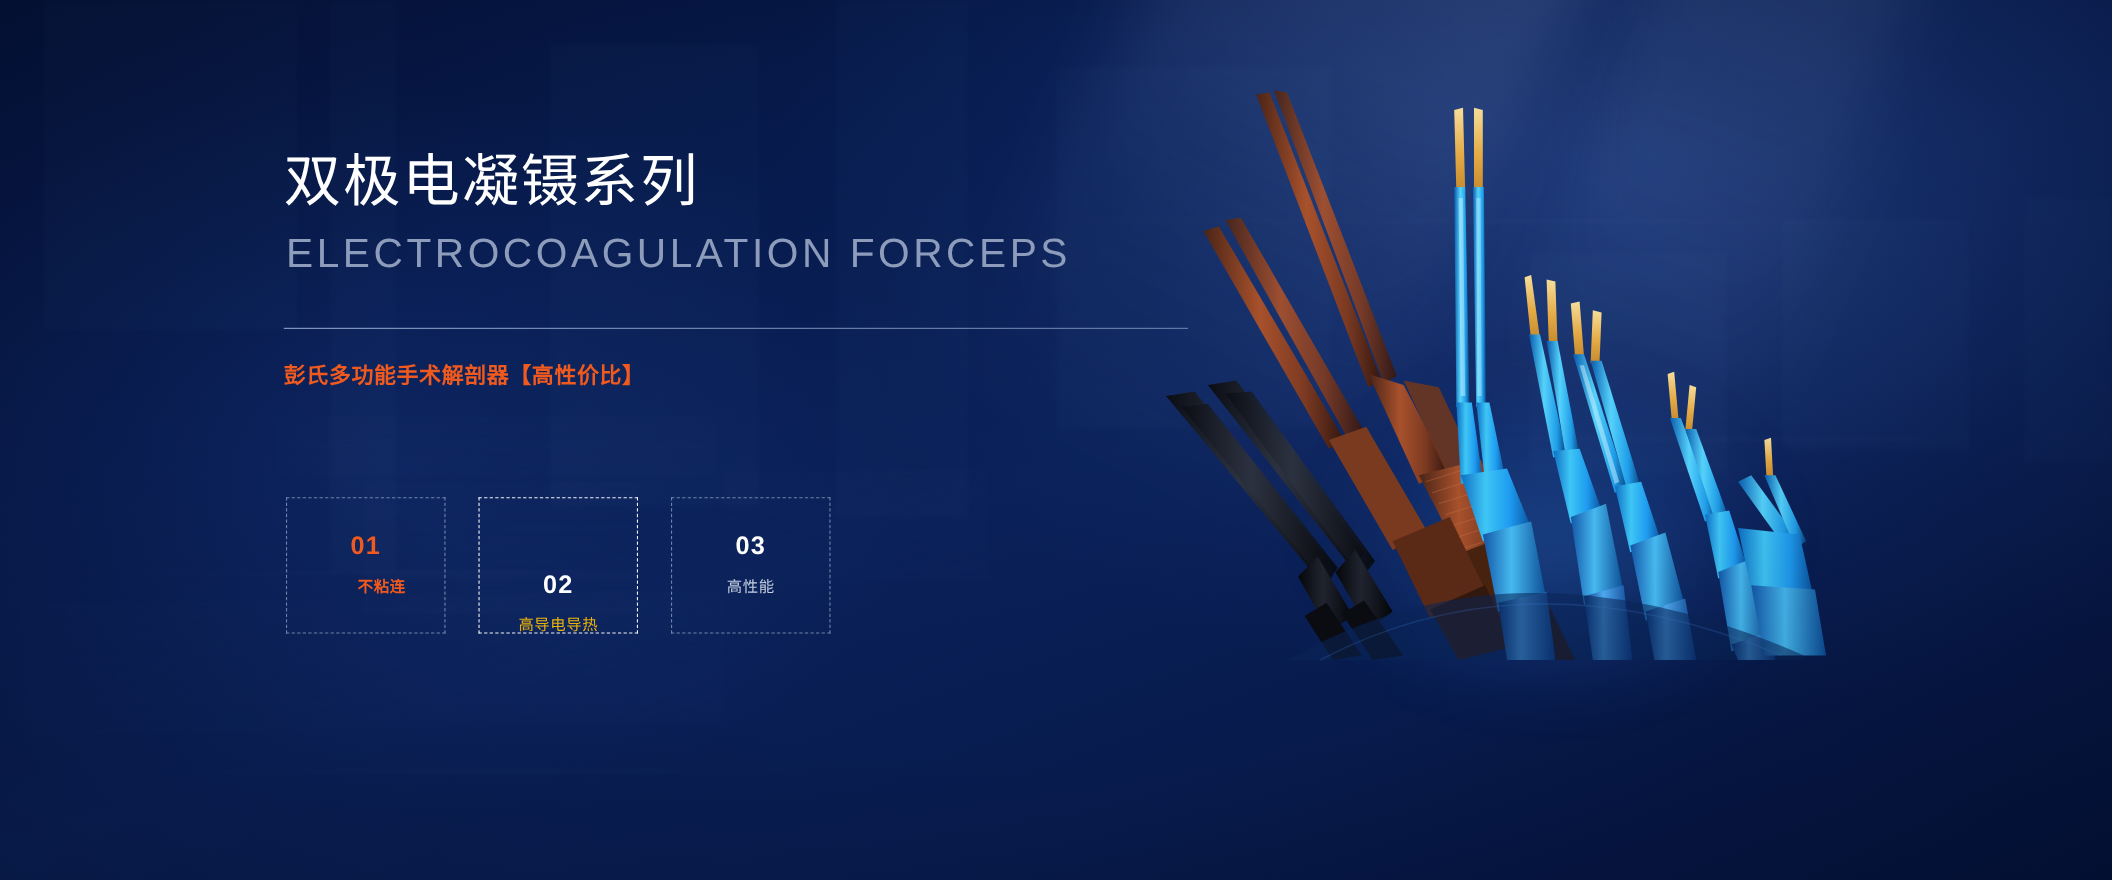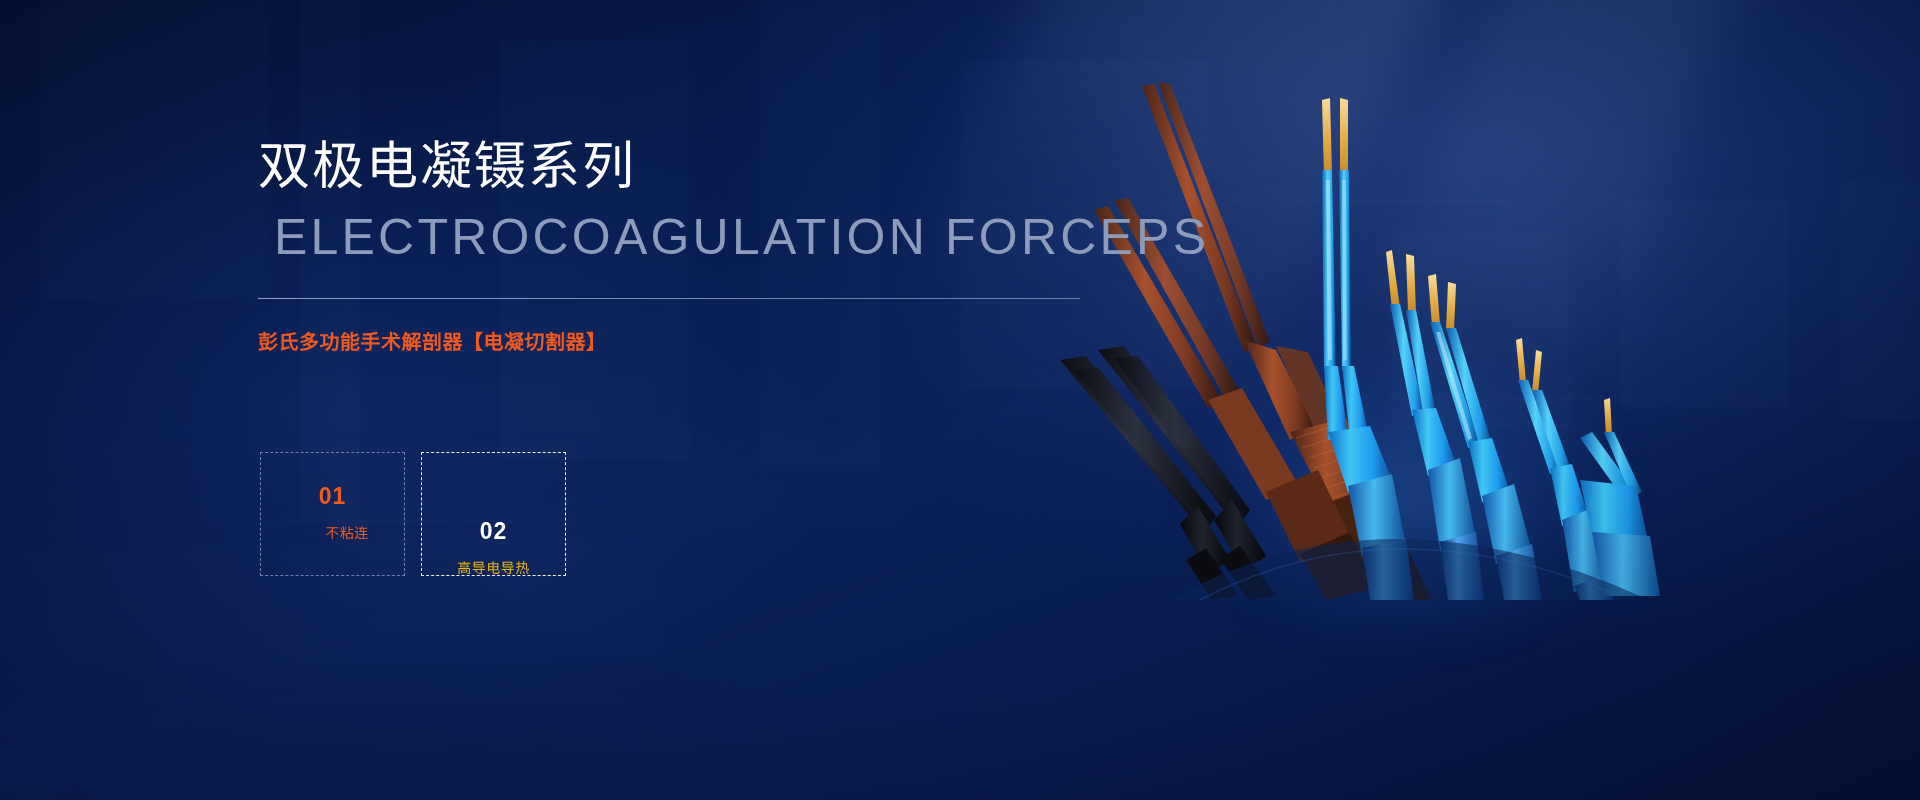--- a/index.html
+++ b/index.html
@@ -113,23 +113,23 @@
     font-weight: 400;
     letter-spacing: 2px;
     line-height: 1;
     color: #ffffff;
     white-space: nowrap;
   }
 
   .title-en {
     position: absolute;
     top: 212px;
-    left: 16px;
+    left: 2px;
     margin: 0;
-    font-size: 50px;
+    font-size: 37px;
     font-weight: 400;
     letter-spacing: 3.2px;
     line-height: 1;
     color: #8d9cbb;
     white-space: nowrap;
   }
 
   .divider {
     position: absolute;
     top: 298px;
@@ -151,21 +151,21 @@
     color: #f05a1e;
     white-space: nowrap;
   }
 
   
   .features {
     position: absolute;
     top: 452px;
     left: 2px;
     display: flex;
-    gap: 16px;
+    gap: 30px;
   }
   .feature {
     position: relative;
     width: 145px;
     height: 124px;
     box-sizing: border-box;
     border: 1px dashed rgba(170,190,220,0.62);
     display: flex;
     flex-direction: column;
     align-items: center;
@@ -187,21 +187,21 @@
     font-size: 14px;
     font-weight: 400;
     line-height: 1;
     color: #c3cddf;
     letter-spacing: 0.5px;
   }
   .feature.is-accent .num,
   .feature.is-accent .label {
     color: #f05a1e;
   }
-  .feature.is-accent .label { font-weight: 400; margin-left: 29px; }
+  .feature.is-accent .label { font-weight: 700; margin-left: 29px; }
   .feature.is-bright .label { color: #eab308; }
 
   
   .product {
     position: absolute;
     left: 1080px;
     top: 40px;
     width: 620px;
     height: 560px;
   }
@@ -408,32 +408,36 @@
   <div class="vignette"></div>
 
   <div class="content">
 
     <h1 class="title-cn">双极电凝镊系列</h1>
 
     <h2 class="title-en">ELECTROCOAGULATION FORCEPS</h2>
 
     <div class="divider"></div>
 
-    <p class="subtitle">彭氏多功能手术解剖器【电凝切割器】</p>
+    <p class="subtitle">彭氏多功能手术解剖器【高性价比】</p>
 
     <div class="features">
 
       <div class="feature is-accent">
         <span class="num">01</span>
         <span class="label">不粘连</span>
       </div>
 
       <div class="feature is-bright">
         <span class="num">02</span>
         <span class="label">高导电导热</span>
       </div>
 
+      <div class="feature">
+        <span class="num">03</span>
+        <span class="label">高性能</span>
+      </div>
 
 
     </div>
   </div>
 
 </div>
 
 </body></html>

